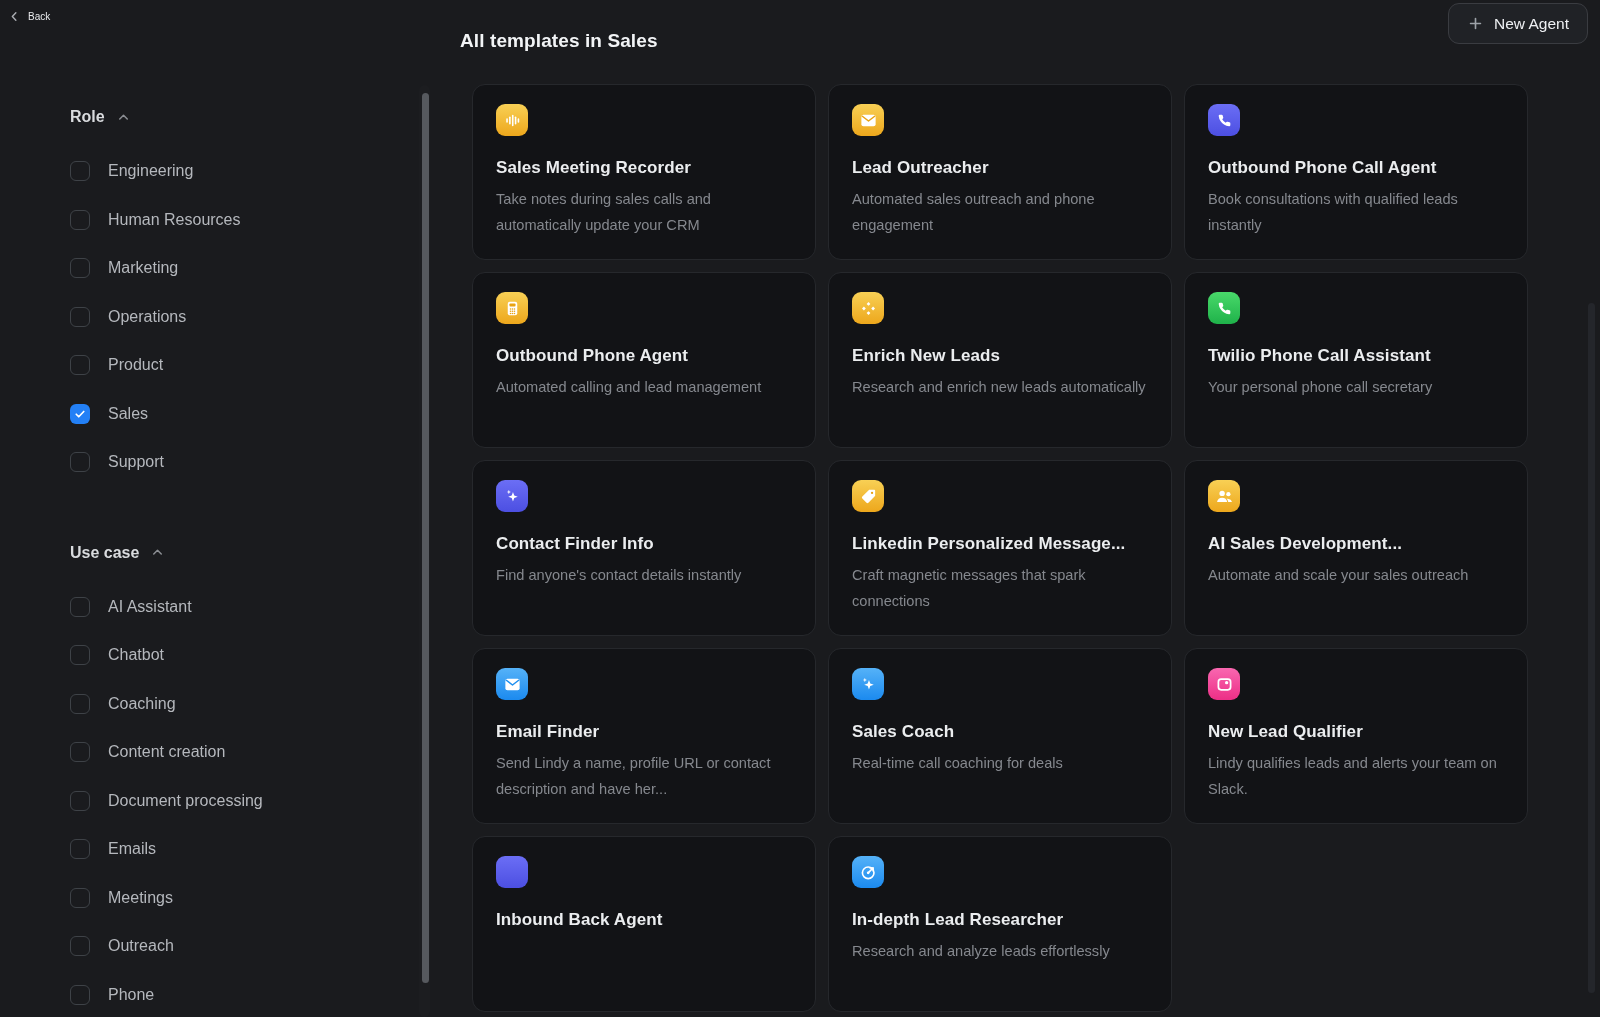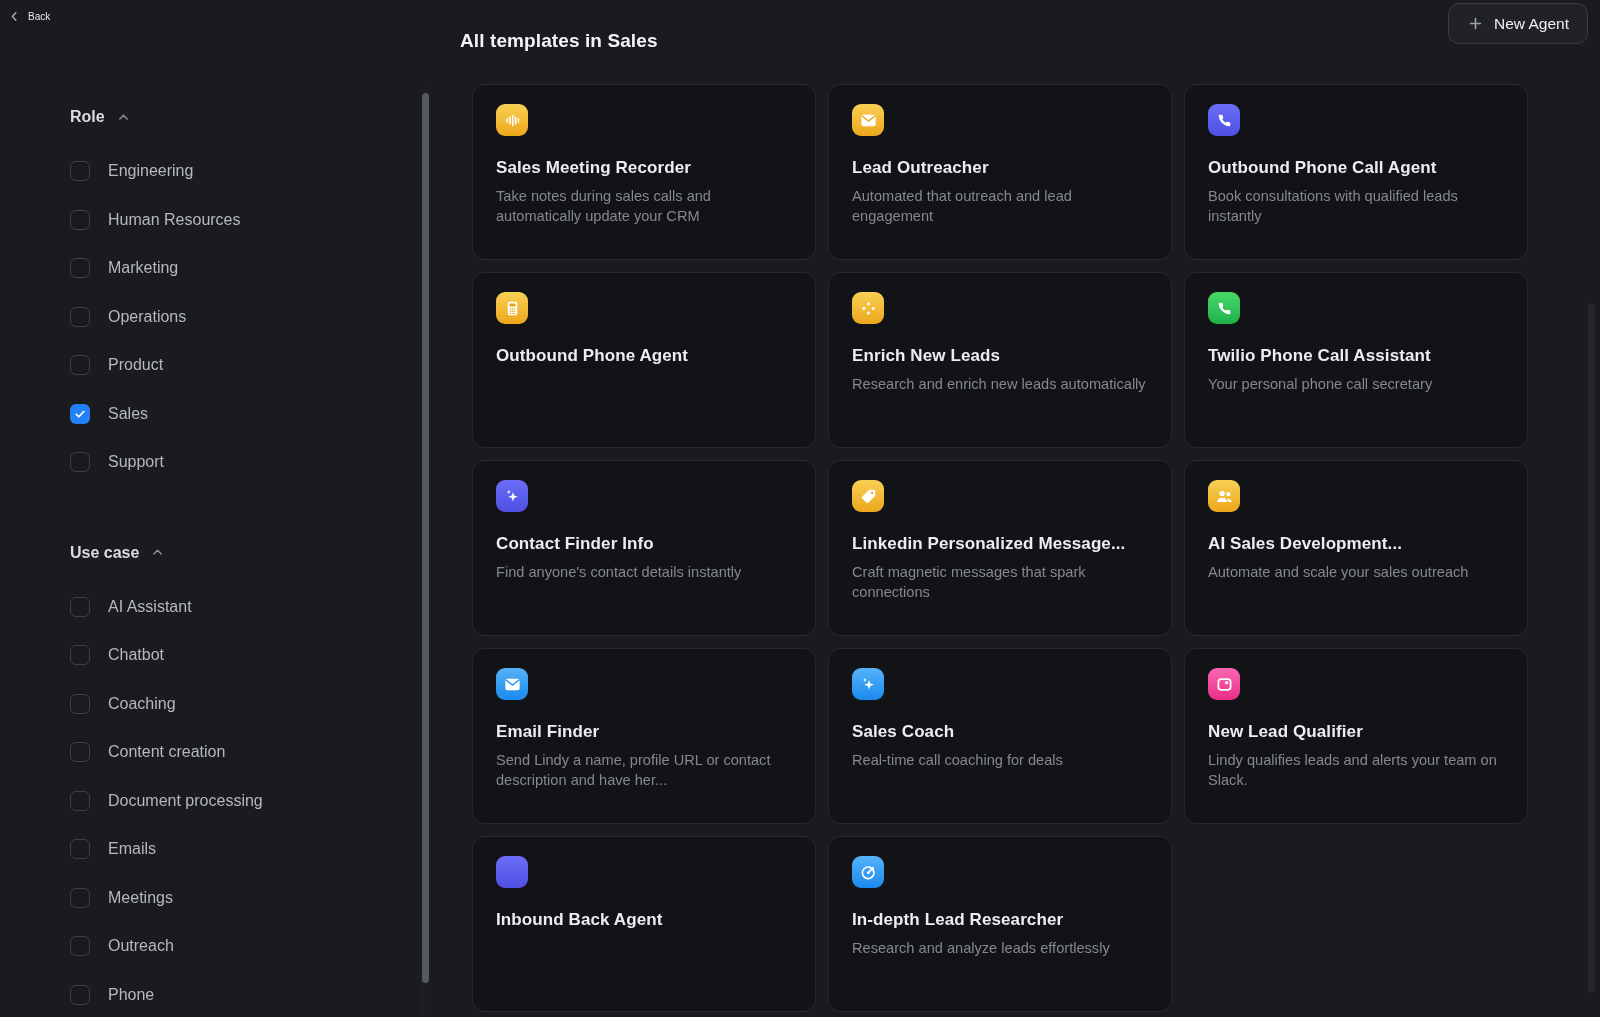--- a/index.html
+++ b/index.html
@@ -61,21 +61,21 @@
   }
   .ic-gold  {background:linear-gradient(180deg,#f8d055,#eda71c);}
   .ic-indigo{background:linear-gradient(180deg,#6b6ef5,#4c4fe2);}
   .ic-green {background:linear-gradient(180deg,#49d96a,#1fb24a);}
   .ic-blue  {background:linear-gradient(180deg,#55b2f8,#1b8aef);}
   .ic-pink  {background:linear-gradient(180deg,#f967b0,#ec2f86);}
   .card h3{
     margin:0 0 8px; font-size:17px; font-weight:600;
     color:#ebedef; letter-spacing:.1px; white-space:nowrap;
   }
-  .card p{margin:0; font-size:14.6px; line-height:20px; color:#85888e;}
+  .card p{margin:0; font-size:14.6px; line-height:26px; color:#85888e;}
   
   .sb-track{
     position:absolute; left:419px; top:85px; width:11px; height:932px;
     background:#1c1d20; border-radius:6px;
   }
   .sb-thumb{
     position:absolute; left:421.5px; top:93px; width:7px; height:890px;
     background:#56595e; border-radius:4px; cursor:pointer;
   }
   .pg-thumb{
@@ -218,21 +218,21 @@
       <p>Take notes during sales calls and automatically update your CRM</p>
     </div>
     <div class="card">
       <div class="ic ic-gold">
         <svg width="19" height="19" viewBox="0 0 24 24">
           <rect x="3" y="4.8" width="18" height="14.4" rx="2.6" fill="#fff"></rect>
           <path d="M4.2 6.6l7.8 6 7.8-6" stroke="#e9a312" stroke-width="1.9" fill="none" stroke-linecap="round" stroke-linejoin="round"></path>
         </svg>
       </div>
       <h3>Lead Outreacher</h3>
-      <p>Automated that outreach and lead engagement</p>
+      <p>Automated sales outreach and phone engagement</p>
     </div>
     <div class="card">
       <div class="ic ic-indigo">
         <svg width="19" height="19" viewBox="0 0 24 24">
           <g transform="translate(3.1,3.1) scale(0.74)">
             <path fill="#fff" d="M22 16.92v3a2 2 0 0 1-2.18 2 19.79 19.79 0 0 1-8.63-3.07 19.5 19.5 0 0 1-6-6A19.79 19.79 0 0 1 2.12 4.18 2 2 0 0 1 4.11 2h3a2 2 0 0 1 2 1.72c.12.96.36 1.9.7 2.81a2 2 0 0 1-.45 2.11L8.09 9.91a16 16 0 0 0 6 6l1.27-1.27a2 2 0 0 1 2.11-.45c.91.34 1.85.58 2.81.7A2 2 0 0 1 22 16.92z"></path>
           </g>
         </svg>
       </div>
       <h3>Outbound Phone Call Agent</h3>
@@ -250,20 +250,21 @@
             <circle cx="9.5" cy="15.5" r="1"></circle>
             <circle cx="12" cy="15.5" r="1"></circle>
             <circle cx="14.5" cy="15.5" r="1"></circle>
             <circle cx="9.5" cy="18.4" r="1"></circle>
             <circle cx="12" cy="18.4" r="1"></circle>
             <circle cx="14.5" cy="18.4" r="1"></circle>
           </g>
         </svg>
       </div>
       <h3>Outbound Phone Agent</h3>
+      <p>Automated calling and lead management</p>
     </div>
     <div class="card">
       <div class="ic ic-gold">
         <svg width="19" height="19" viewBox="0 0 24 24">
           <g fill="#fff">
             <path d="M12 3.8l2.4 2.4L12 8.6 9.6 6.2z"></path>
             <path d="M6.2 9.6l2.4 2.4-2.4 2.4-2.4-2.4z"></path>
             <path d="M17.8 9.6l2.4 2.4-2.4 2.4-2.4-2.4z"></path>
             <path d="M12 15.4l2.4 2.4-2.4 2.4-2.4-2.4z"></path>
           </g>

